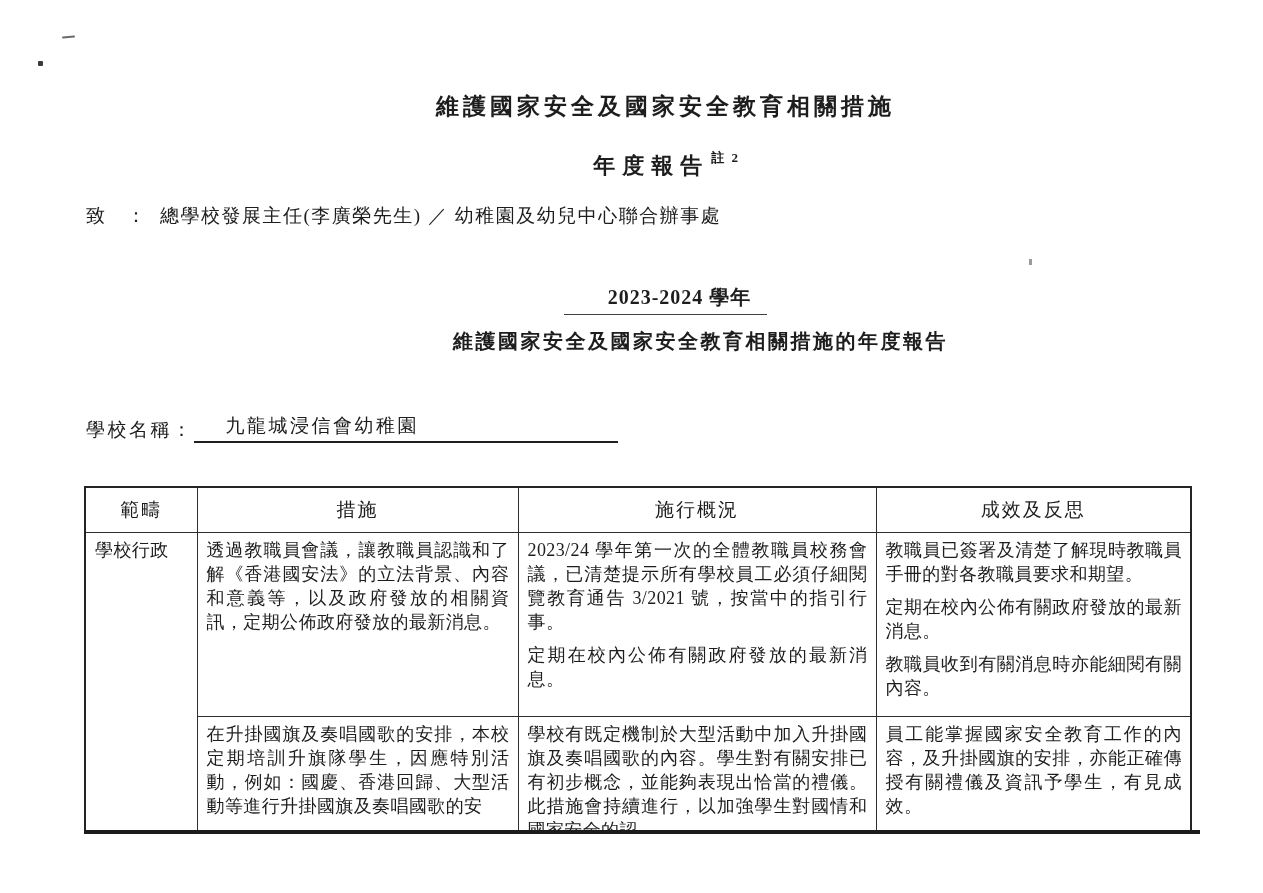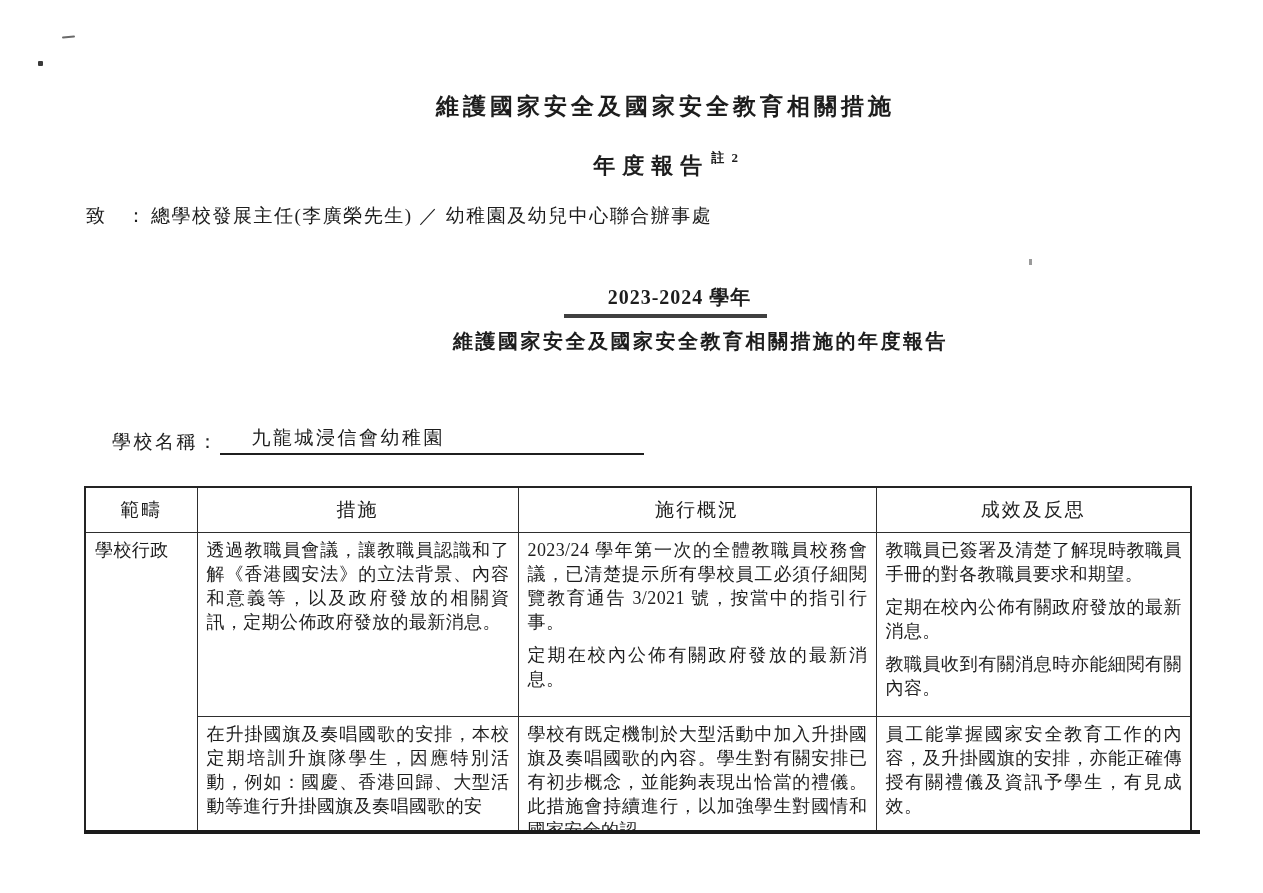--- a/index.html
+++ b/index.html
@@ -16,28 +16,28 @@
   .speck1{left:62px;top:36px;width:13px;height:2px;border-radius:1px;transform:rotate(-4deg);background:#6a6a6a;}
   .speck2{left:38px;top:61px;width:5px;height:5px;border-radius:1px;background:#3a3a3a;}
   .speck3{left:1029px;top:259px;width:3px;height:6px;background:#9a9a9a;}
 
   .doc-title{top:91px;font-size:23px;font-weight:700;letter-spacing:4px;}
   .doc-subtitle{top:151px;font-size:22px;font-weight:700;letter-spacing:7px;}
   .doc-subtitle sup{font-size:13px;font-weight:700;letter-spacing:2px;position:relative;top:-3px;left:2px;}
 
   .to-line{left:86px;top:203px;font-size:19px;letter-spacing:1.5px;}
   .to-line .colon{margin-left:20px;}
-  .to-line .to-value{margin-left:4px;}
+  .to-line .to-value{margin-left:13px;}
 
   .year-line{top:284px;font-size:20px;font-weight:700;}
-  .year-line span{display:inline-block;border-bottom:4px solid #404040;padding:0 16px 3px 44px;letter-spacing:1px;}
+  .year-line span{display:inline-block;border-bottom:1px solid #404040;padding:0 16px 3px 44px;letter-spacing:1px;}
 
   .report-subtitle{top:328px;font-size:20px;font-weight:700;letter-spacing:2.5px;padding-left:35px;}
 
-  .school-line{left:86px;top:425px;font-size:19px;letter-spacing:2.5px;margin-left:26px;}
+  .school-line{left:86px;top:413px;font-size:19px;letter-spacing:2.5px;}
   .school-line .name-underline{
     display:inline-block;border-bottom:2px solid #1f1f1f;width:424px;
     padding:0 0 2px 32px;box-sizing:border-box;vertical-align:bottom;letter-spacing:2.5px;
   }
 
   .table-wrap{
     position:absolute;left:84px;top:486px;width:1116px;height:348px;
     overflow:hidden;border-bottom:4px solid #1b1b1b;box-sizing:border-box;
   }
   table.report{

